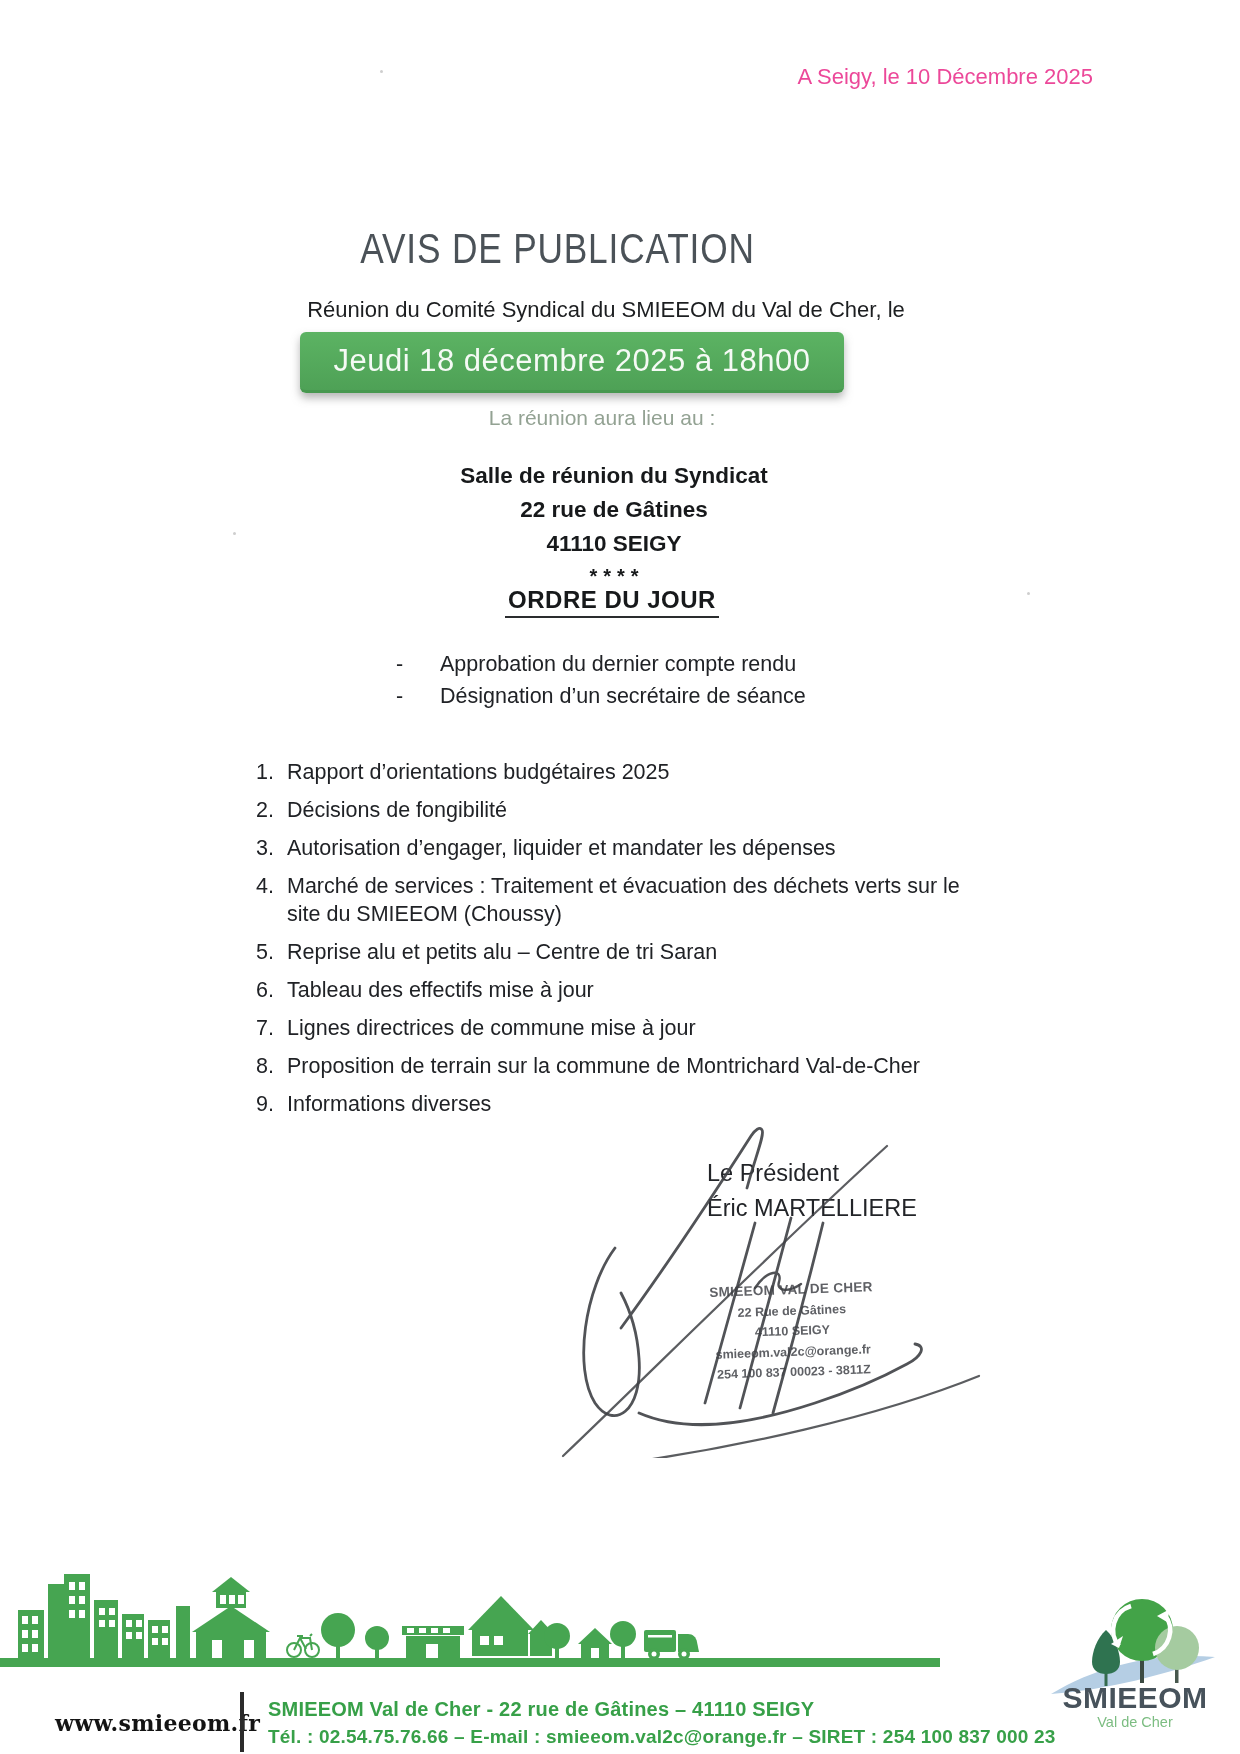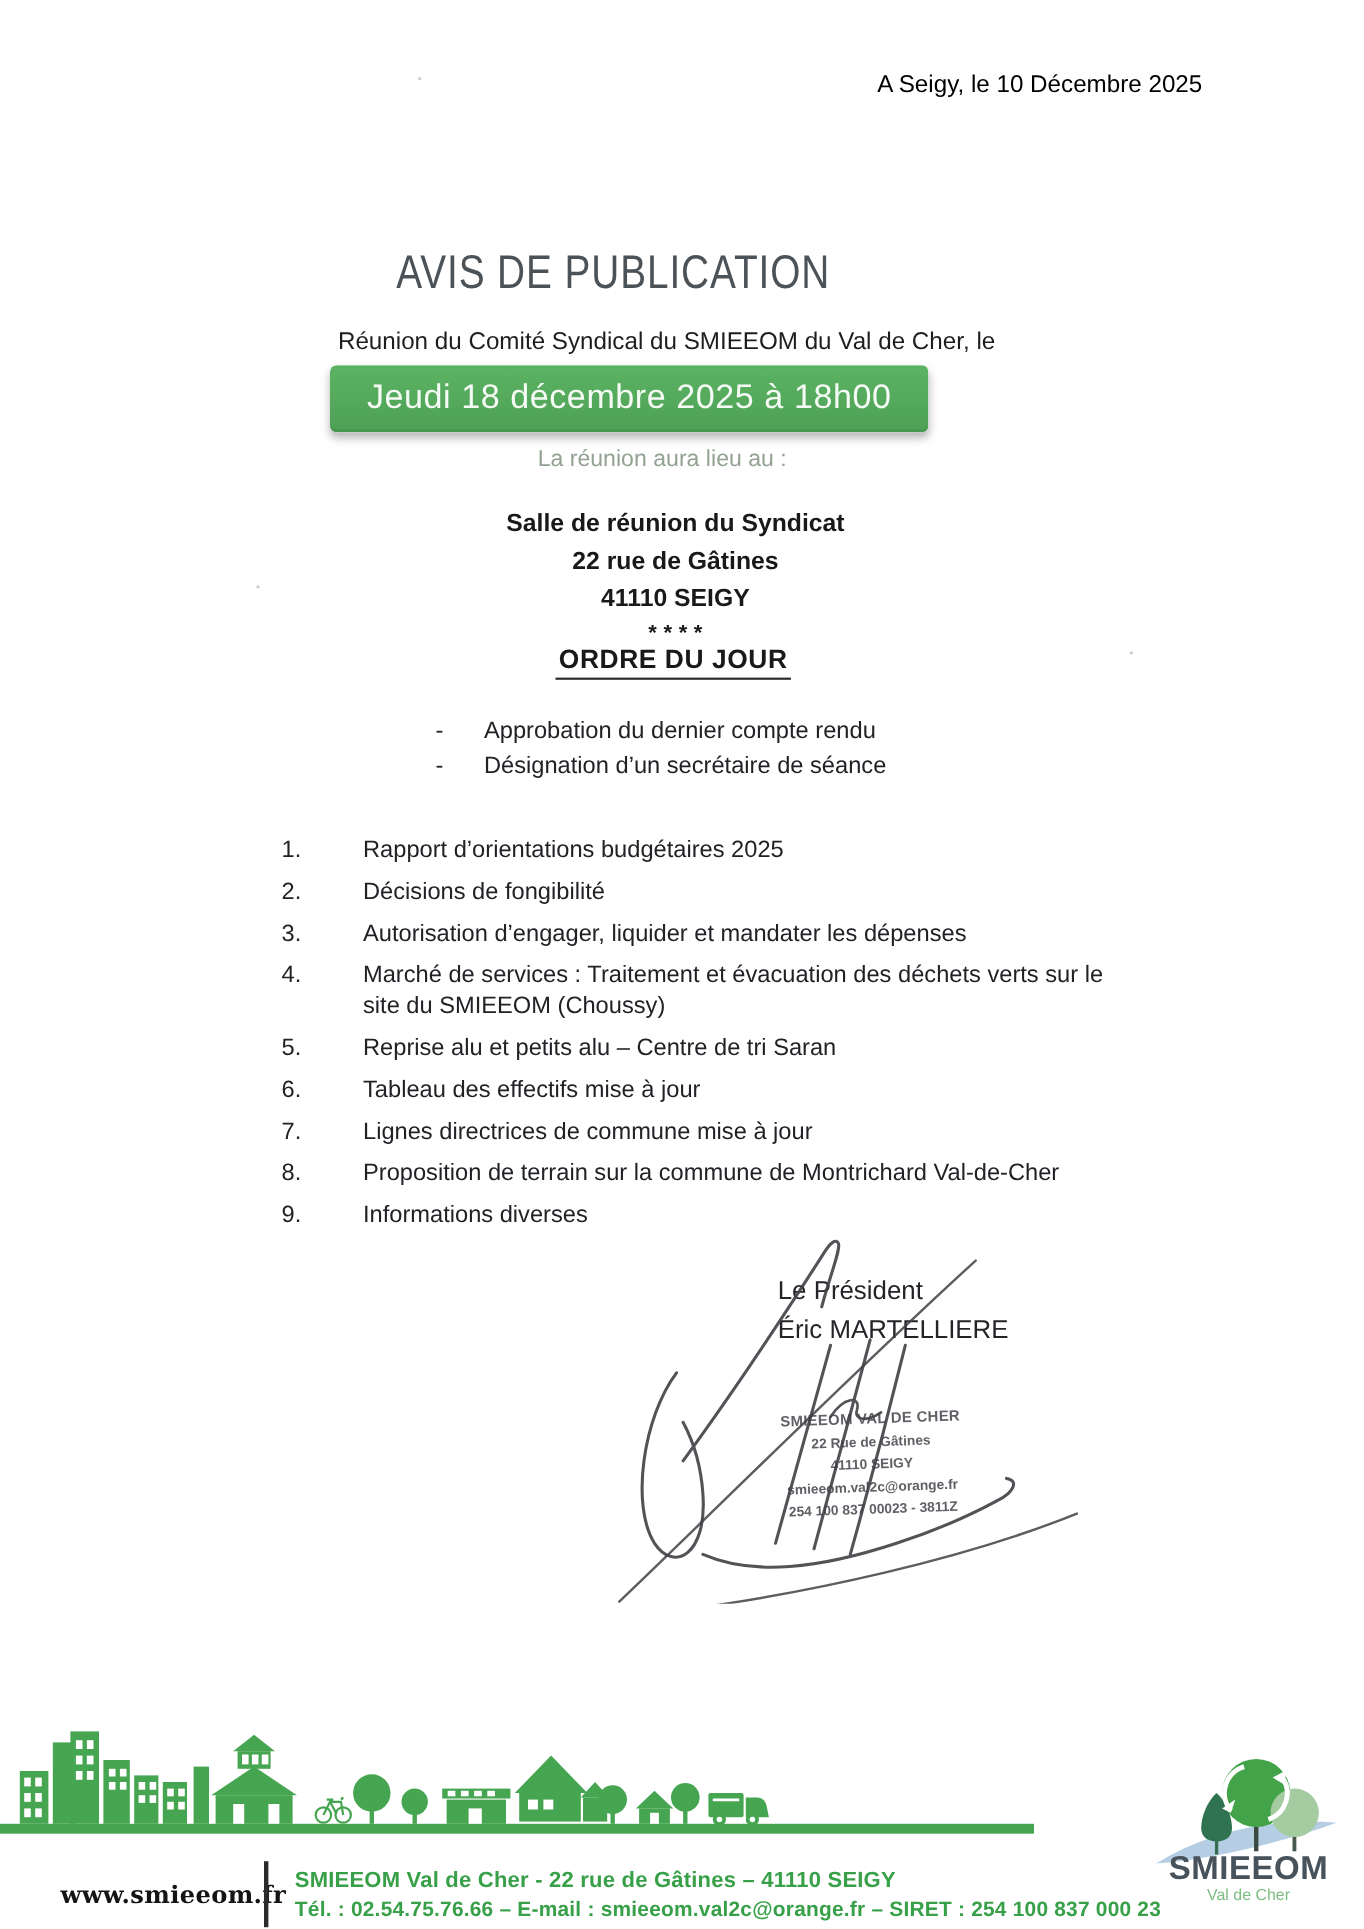--- a/index.html
+++ b/index.html
@@ -2,21 +2,21 @@
 <html lang="fr"><head>
 <meta charset="utf-8">
 <style>
   html,body{margin:0;padding:0;background:#e8e8e8;}
   .page{
     position:relative; width:1240px; height:1754px; margin:0 auto;
     background:#ffffff; overflow:hidden;
     font-family:"Liberation Sans", sans-serif; color:#1f2125;
   }
   
-  .date{position:absolute; top:64px; right:147px; font-size:22px; color:#000000;}
+  .date{position:absolute; top:64px; right:147px; font-size:22px; color:#ec4899;}
   
   .title-row{position:absolute; top:224px; left:-63px; width:1240px; text-align:center;}
   .title-row .condensed{
     display:inline-block; transform:scaleX(.82); transform-origin:center;
     font-size:43px; font-weight:300; letter-spacing:1px; color:#4b5258;
   }
   .subtitle{position:absolute; top:297px; left:-14px; width:1240px; text-align:center;
     font-size:22px; color:#1c1e20;}
   
   .banner{
@@ -38,21 +38,21 @@
   .agenda-heading{display:inline-block; font-size:24px; font-weight:700; color:#17191b;
     border-bottom:2.5px solid #2a2c2e; padding:0 3px 2px 3px; letter-spacing:.5px;}
   
   .prelim{position:absolute; top:648px; left:396px; font-size:21.5px; color:#202226;}
   .prow{display:flex; line-height:32px;}
   .prow .dash{width:44px;}
   
   .agenda{position:absolute; top:758px; left:256px; font-size:21.5px; color:#202226;}
   .arow{display:flex; margin-bottom:10px; line-height:28px;}
   .arow .num{width:31px; flex:0 0 31px;}
-  .arow .txt{width:700px;margin-left:43px;}
+  .arow .txt{width:700px;}
   
   .sig-text{position:absolute; top:1156px; left:707px; font-size:23.5px; line-height:35px; color:#222428;}
   .stamp{
     position:absolute; top:1280px; left:690px; width:205px; text-align:center;
     transform:rotate(-2deg); color:#53555a; line-height:20.5px; opacity:.93;
   }
   .stamp .s0{font-size:13.5px; font-weight:700; letter-spacing:.3px;}
   .stamp .s1,.stamp .s2,.stamp .s3,.stamp .s4{font-size:12.5px; font-weight:600;}
   .sig-svg{position:absolute; top:1118px; left:555px;}
   

